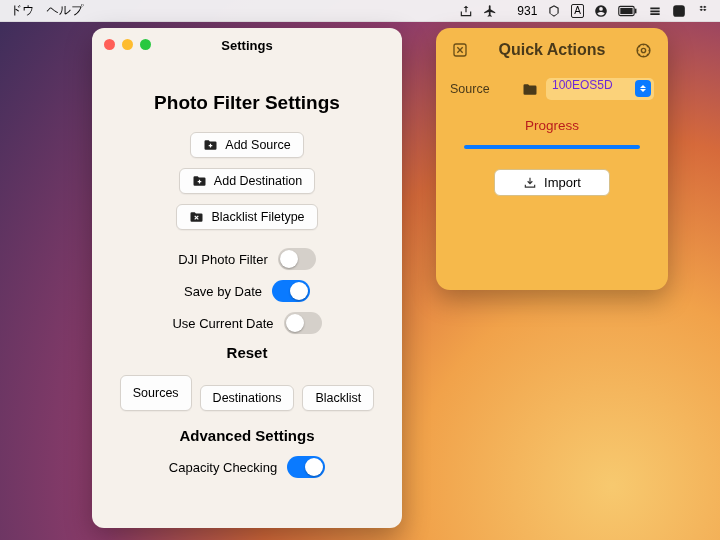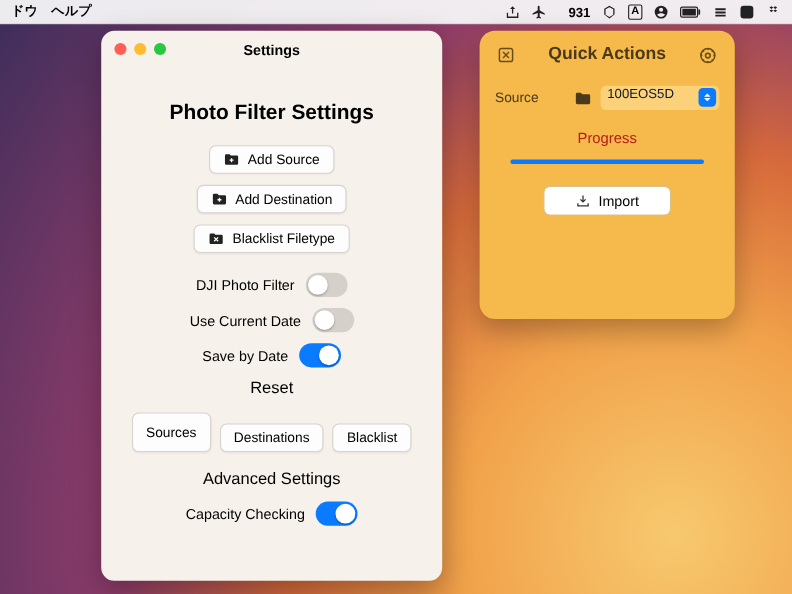--- a/index.html
+++ b/index.html
@@ -14,41 +14,41 @@
   }
 
   
   .menubar {
     position: absolute; top:0; left:0; right:0; height:22px;
     background: rgba(245,245,247,0.95);
     display:flex; align-items:center; justify-content:space-between;
     font-size:12px; padding:0 10px;
     border-bottom:1px solid rgba(0,0,0,0.07);
   }
-  .menubar .left, .menubar .right { display:flex; align-items:center; gap:12px;font-weight:bold; }
+  .menubar .left, .menubar .right { display:flex; align-items:center; gap:12px; }
   .menubar .right { gap:10px; }
   .menubar .right span, .menubar .right svg { display:flex; align-items:center; }
   .mb-icon { width:14px; height:14px; fill:#222; }
 
   
   .window {
     position:absolute; top:28px; left:92px; width:310px; height:500px;
     background:#f6f1eb; border-radius:12px;
     box-shadow:0 10px 28px rgba(0,0,0,0.30);
     display:flex; flex-direction:column;justify-content:flex-end;
   }
   .titlebar { height:34px; display:flex; align-items:center; justify-content:center; position:relative; }
   .traffic { position:absolute; left:12px; top:11px; display:flex; gap:7px; }
   .traffic div { width:11px; height:11px; border-radius:50%; }
   .t-close{background:#ff5f57;} .t-min{background:#febc2e;} .t-max{background:#28c840;}
   .titlebar-title{font-size:13px; font-weight:600;}
 
   .win-body { flex:1; padding:16px 12px 0; display:flex; flex-direction:column; align-items:center; }
   .h1 { font-size:19px; font-weight:600; margin:14px 0 18px; }
-  .h2 { font-size:15px; font-weight:400; margin:10px 0 8px; }
+  .h2 { font-size:15px; font-weight:700; margin:10px 0 8px; }
 
   .mac-btn {
     background:#fdfdfd; border:1px solid #d7d2cc; border-radius:6px;
     padding:5px 12px; font-size:12.5px; display:flex; align-items:center; gap:7px;
     box-shadow:0 1px 1px rgba(0,0,0,0.04); cursor:pointer;
   }
   .mac-btn + .mac-btn { margin-top:10px; }
   .btn-col{display:flex;flex-direction:column;align-items:center;}
   .folder-plus, .folder-x { width:15px; height:12px; }
 
@@ -67,21 +67,21 @@
     box-shadow:0 10px 26px rgba(0,0,0,0.28);
     padding:12px 14px;
     display:flex; flex-direction:column;
   }
   .qa-head{display:flex;align-items:center;justify-content:space-between;margin-bottom:18px;}
   .qa-title{font-size:16px;font-weight:600;color:#4a3a1a;}
   .qa-icon-btn{width:20px;height:20px;display:flex;align-items:center;justify-content:center;color:#6a4e17;}
   .qa-row{display:flex;align-items:center;gap:8px;font-size:12.5px;color:#4a3a1a;margin-bottom:14px;}
   .qa-row .label{width:64px;}
   .folder-ic{width:16px;height:13px;fill:#4a3a1a;}
-  .qa-select{flex:1;height:22px;background:#fbd27a;border:none;border-radius:5px;padding:0 6px;font-size:12px;color:#0f172a;position:relative;}
+  .qa-select{flex:1;height:22px;background:#fbd27a;border:none;border-radius:5px;padding:0 6px;font-size:12px;color:#6d28d9;position:relative;}
   .qa-select .chev{position:absolute;right:3px;top:2px;width:16px;height:17px;border-radius:4px;background:#0a7aff;display:flex;flex-direction:column;align-items:center;justify-content:center;gap:0;}
   .qa-select .chev::before{content:"";border:3px solid transparent;border-bottom-color:#fff;margin-bottom:1px;}
   .qa-select .chev::after{content:"";border:3px solid transparent;border-top-color:#fff;}
   .progress-label{text-align:center;font-size:13.5px;color:#b91c1c;margin-top:4px;}
   .progress-bar{height:4px;border-radius:2px;margin:12px 14px 0; background:linear-gradient(to right,#0a7aff 0%,#0a7aff 100%);} 
   .import-row{display:flex;justify-content:center;margin-top:20px;}
   .import-btn{background:#fff;border:1px solid #d7c089;border-radius:6px;padding:5px 28px;font-size:13px;display:flex;align-items:center;gap:7px;cursor:pointer;}
 </style>
 </head>
 <body>
@@ -178,28 +178,28 @@
         </button>
       </div>
 
       <div class="toggle-row" style="margin-top:18px;">
         <span>DJI Photo Filter</span>
         <div class="toggle">
             <div class="knob"></div>
           </div>
       </div>
       <div class="toggle-row">
+        <span>Save by Date</span>
+        <div class="toggle on">
+            <div class="knob"></div>
+          </div>
+      </div>
+      <div class="toggle-row">
         <span>Use Current Date</span>
         <div class="toggle">
-            <div class="knob"></div>
-          </div>
-      </div>
-      <div class="toggle-row">
-        <span>Save by Date</span>
-        <div class="toggle on">
             <div class="knob"></div>
           </div>
       </div>
 
       <div class="h2">Reset</div>
       <div class="reset-row">
         <button class="mac-btn">
             <span>Sources</span>
           </button>
         <button class="mac-btn">

